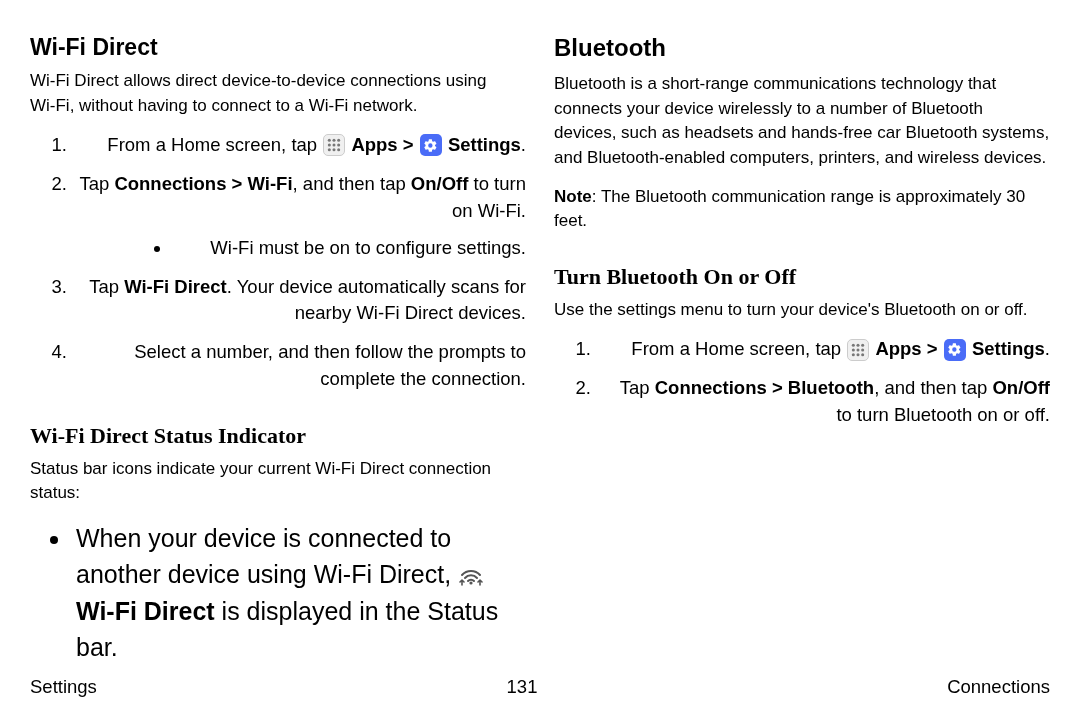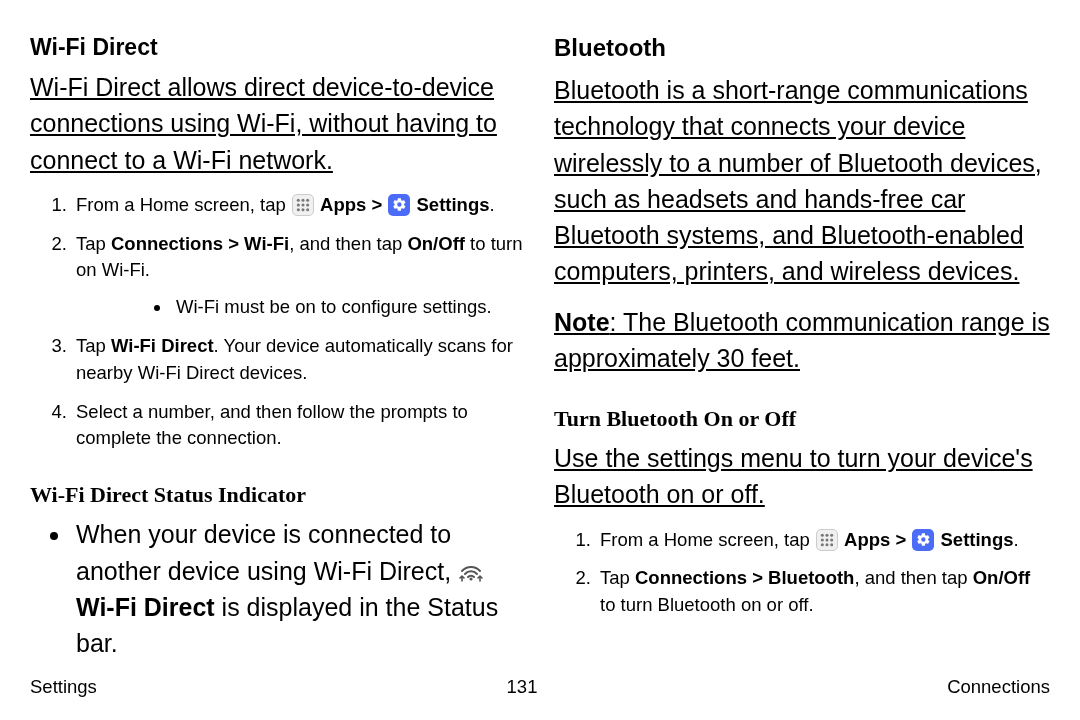--- a/index.html
+++ b/index.html
@@ -31,35 +31,35 @@
     margin-bottom: 8px;
   }
   h3 {
     font-size: 22px;
     font-weight: bold;
     margin-top: 30px;
     margin-bottom: 8px;
     font-family: Liberation Serif, serif;
   }
   p {
-    font-size: 25px;
+    font-size: 17px;
     line-height: 1.45;
     margin-bottom: 14px;
-    text-decoration: underline;
   }
   ol {
     list-style: decimal;
     padding-left: 42px;
     margin-bottom: 14px;
   }
   ol > li {
     font-size: 18.5px;
     line-height: 1.45;
     margin-bottom: 12px;
     padding-left: 4px;
+    text-align: right;
   }
   ul.bullet {
     list-style: disc;
     padding-left: 60px;
     margin-top: 10px;
     margin-bottom: 4px;
   }
   ul.bullet li {
     font-size: 18.5px;
     line-height: 1.45;
@@ -149,20 +149,21 @@
           <li>Wi‑Fi must be on to configure settings.</li>
         </ul>
       </li>
       <li>
         <span>Tap </span><span class="bold">Wi‑Fi Direct</span><span>. Your device automatically scans for nearby Wi‑Fi Direct devices.</span>
       </li>
       <li>Select a number, and then follow the prompts to complete the connection.</li>
     </ol>
 
     <h3>Wi‑Fi Direct Status Indicator</h3>
+    <p>Status bar icons indicate your current Wi‑Fi Direct connection status:</p>
     <ul class="outerbullet">
       <li>
         <span>When your device is connected to another device using Wi‑Fi Direct, </span><span class="icon wifidirect-icon">
             <svg viewBox="0 0 24 20">
               <g fill="none" stroke="#555" stroke-width="2" stroke-linecap="round">
                 <path d="M3 9 a12 12 0 0 1 18 0"></path>
                 <path d="M6 12 a8 8 0 0 1 12 0"></path>
                 <path d="M9 15 a4 4 0 0 1 6 0"></path>
               </g>
               <circle cx="12" cy="17" r="1.6" fill="#555"></circle>

